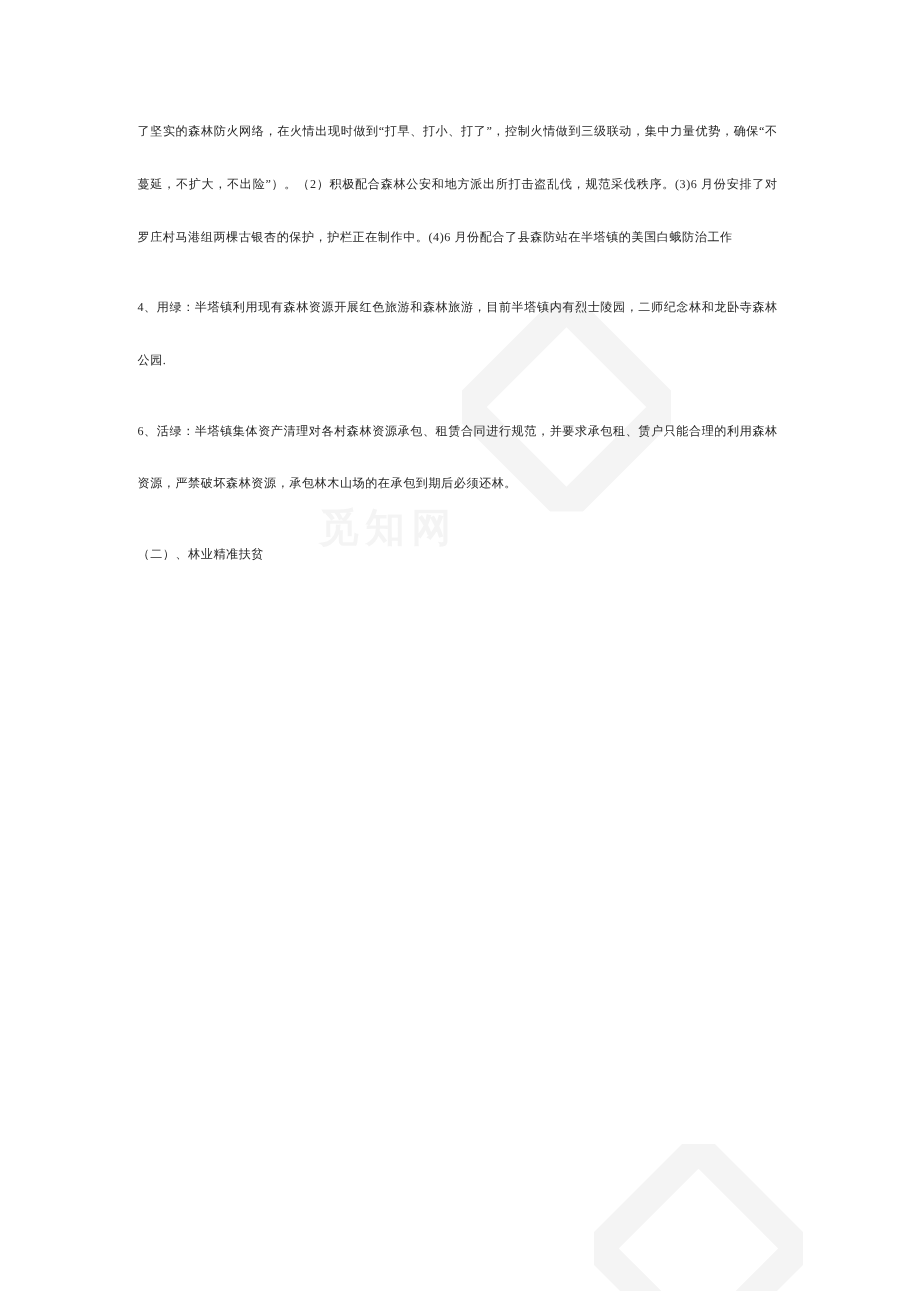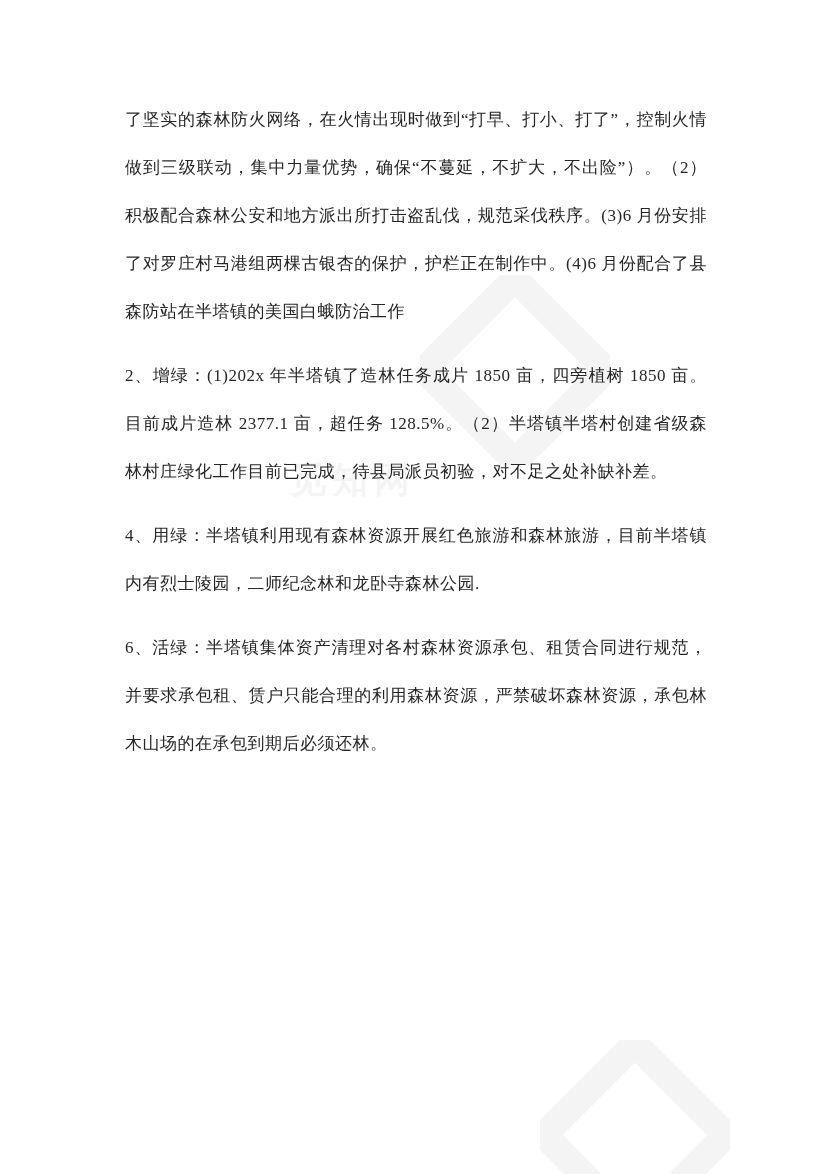--- a/index.html
+++ b/index.html
@@ -19,21 +19,21 @@
     background: #ffffff;
     overflow: hidden;
   }
 
   .content {
     position: absolute;
     top: 96px;
     left: 125px;
     width: 582px;
     color: #262626;
-    font-size: 17px;
+    font-size: 11px;
     line-height: 48px;
     z-index: 2;
   }
 
   .para {
     text-align: justify;
     text-justify: inter-ideograph;
     margin-bottom: 16px;
     letter-spacing: 0.5px;
   }
@@ -96,24 +96,24 @@
       <svg class="wm-diamond" viewBox="0 0 100 100" aria-hidden="true">
         <polygon points="50,2 98,50 50,98 2,50" fill="none" stroke="#444444" stroke-width="14"></polygon>
       </svg>
 
     </div>
   </div>
 
   <div class="content">
     <p class="para">了坚实的森林防火网络，在火情出现时做到“打早、打小、打了”，控制火情做到三级联动，集中力量优势，确保“不蔓延，不扩大，不出险”）。（2）积极配合森林公安和地方派出所打击盗乱伐，规范采伐秩序。(3)6 月份安排了对罗庄村马港组两棵古银杏的保护，护栏正在制作中。(4)6 月份配合了县森防站在半塔镇的美国白蛾防治工作</p>
 
-    <p class="para">2、增绿：(1)202x 年半塔镇了造林任务成片 1850 亩，四旁植树 1850 亩。目前成片造林 2377.1 亩，超任务 128.5%。（2）半塔镇半塔村创建省级森林村庄绿化工作目前已完成，待县局派员初验，对不足之处补缺补差。</p>
 
 
     <p class="para">4、用绿：半塔镇利用现有森林资源开展红色旅游和森林旅游，目前半塔镇内有烈士陵园，二师纪念林和龙卧寺森林公园.</p>
 
     <p class="para">6、活绿：半塔镇集体资产清理对各村森林资源承包、租赁合同进行规范，并要求承包租、赁户只能合理的利用森林资源，严禁破坏森林资源，承包林木山场的在承包到期后必须还林。</p>
 
+    <p class="para">（二）、林业精准扶贫</p>
 
 
   </div>
 
 </div>
 
 </body></html>

